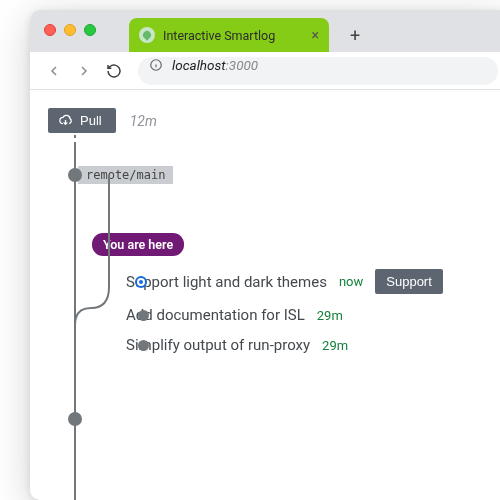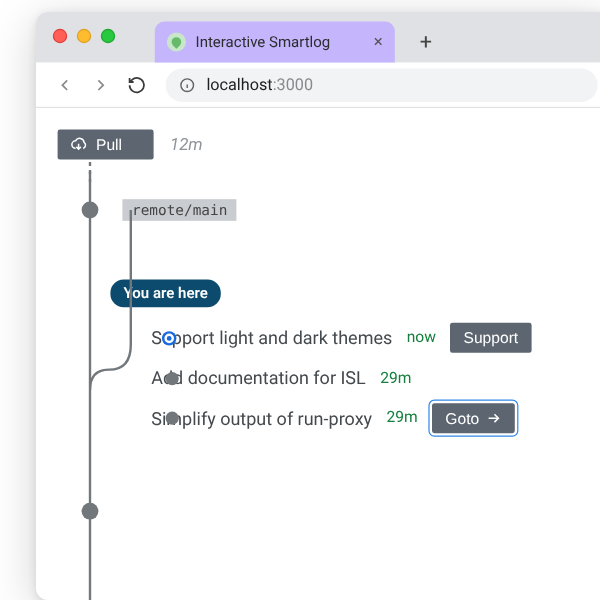--- a/index.html
+++ b/index.html
@@ -27,21 +27,21 @@
   }
   
   .traffic-lights { display: flex; gap: 8px; position: absolute; top: 14px; left: 14px; }
   .traffic-light { width: 12px; height: 12px; border-radius: 50%; }
   .tl-red { background: #ff5f57; border: 0.5px solid #e14037; }
   .tl-yellow { background: #febc2e; border: 0.5px solid #dfa023; }
   .tl-green { background: #28c840; border: 0.5px solid #1fa72f; }
   
   .tabs { display: flex; align-items: flex-end; margin-left: 85px; height: 100%; }
   .tab {
-    background: #c4b5fd;
+    background: #84cc16;
     height: 34px;
     min-width: 200px;
     border-radius: 8px 8px 0 0;
     display: flex;
     align-items: center;
     padding: 0 10px;
     gap: 8px;
     font-size: 12.5px;
     color: #2d2d2d;
     position: relative;
@@ -52,42 +52,42 @@
   .new-tab { width: 28px; height: 28px; display: flex; align-items: center; justify-content: center; margin-left: 12px; margin-bottom: 3px; color: #444; font-size: 18px; }
   
   .toolbar { height: 38px; background: #fff; border-bottom: 1px solid #e1e2e4; display: flex; align-items: center; padding: 0 12px; gap: 6px; }
   .nav-btn { width: 24px; height: 24px; display: flex; align-items: center; justify-content: center; color: #8a8b8d; }
   .nav-btn.active { color: #3a3b3d; }
   .nav-btn svg { width: 16px; height: 16px; }
   
   .addressbar {
     flex: 1;
     display: flex;
-    align-items: center;
     gap: 8px;
     padding: 0 10px;
     height: 28px;
     background: #f1f3f4;
     border-radius: 14px;
     font-size: 13.5px;
     margin-left: 6px;
+    font-style: italic;
   }
   .addr-icon { width: 16px; height: 16px; color: #5f6368; display:flex; align-items:center; justify-content:center; }
   .addr-icon svg { width:14px; height:14px; }
   .addr-host { color: #202124; }
   .addr-port { color: #878a8e; }
   
   .content { padding: 18px 0 0 18px; position: relative; }
   
   .toprow { display: flex; align-items: center; gap: 14px; margin-bottom: 20px; }
   .pull-btn {
     background: #5d6670;
     color: #fff;
     border: none;
-    padding: 5px 26px 5px 10px;
+    padding: 5px 14px 5px 10px;
     font-size: 13px;
     display: flex;
     align-items: center;
     gap: 7px;
     border-radius: 2px;
   }
   .pull-btn svg { width: 15px; height: 15px; }
   .pull-time { color: #8f949a; font-size: 14px; font-style: italic; }
   
   .graph { position: relative; padding-left: 26px; }
@@ -135,26 +135,26 @@
     width: 36px;
     height: 154px;
     z-index: 1;
   }
   
   .branch-tag {
     background: #c9ccd0;
     color: #444;
     font-size: 12px;
     padding: 2px 8px;
-    margin-left: 28px;
+    margin-left: 4px;
     font-family: ui-monospace, Menlo, monospace;
   }
   
   .you-are-here {
-    background: #0c4a6e;
+    background: #701a75;
     color: #fff;
     font-size: 12.5px;
     font-weight: 600;
     padding: 4px 11px;
     border-radius: 11px;
     margin-left: 18px;
     display: inline-block;
   }
   
   .commit-row { display: flex; align-items: center; padding: 6px 0; position: relative; margin-left: 34px; gap: 12px; }
@@ -276,27 +276,20 @@
       <div class="commit-row">
         <div class="dot child"></div>
         <span class="commit-title">Add documentation for ISL</span>
         <span class="commit-time">29m</span>
       </div>
 
       <div class="commit-row">
         <div class="dot child"></div>
         <span class="commit-title">Simplify output of run-proxy</span>
         <span class="commit-time">29m</span>
-        <button class="action-btn outlined">
-          <span>Goto</span>
-          <svg viewBox="0 0 24 24" fill="none" stroke="currentColor" stroke-width="2.4">
-              <path d="M4 12h15"></path>
-              <path d="M13 6l6 6-6 6"></path>
-            </svg>
-        </button>
       </div>
 
       <div class="node bottom-node">
         <div class="dot large"></div>
       </div>
 
     </div>
   </div>
 </div>
 

